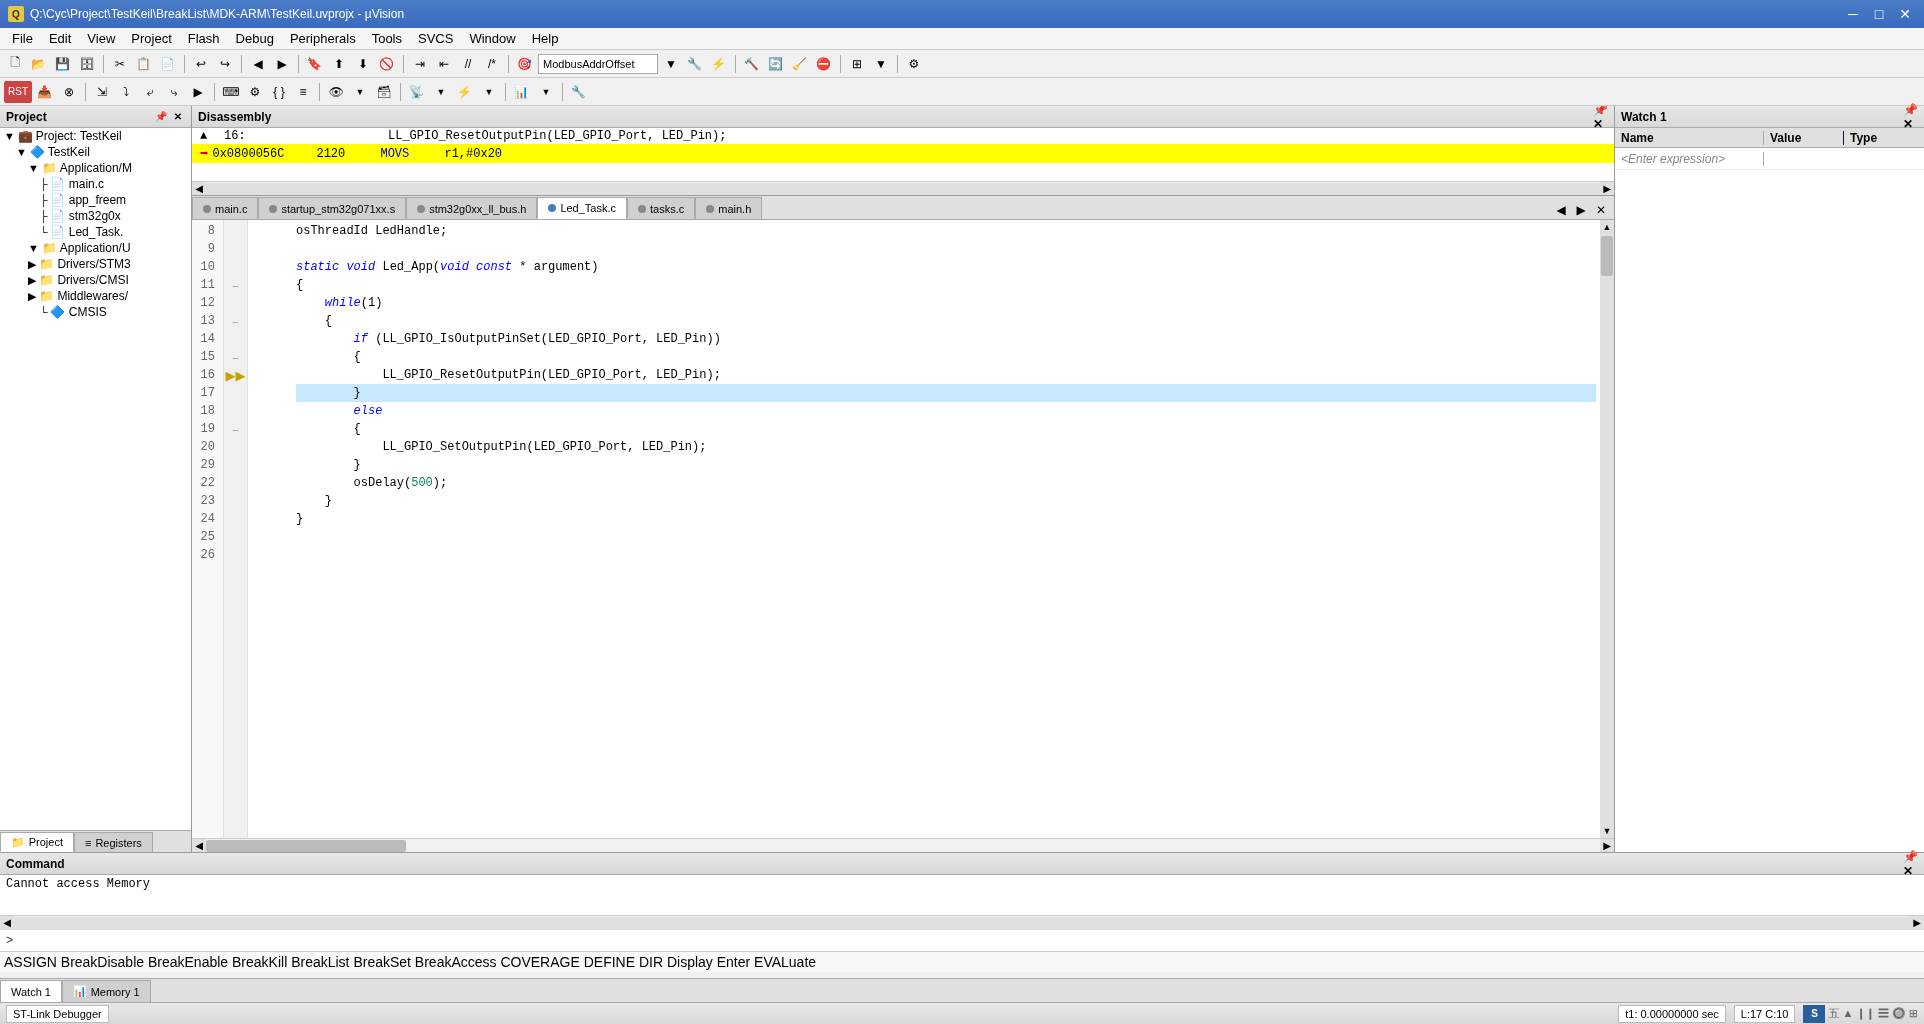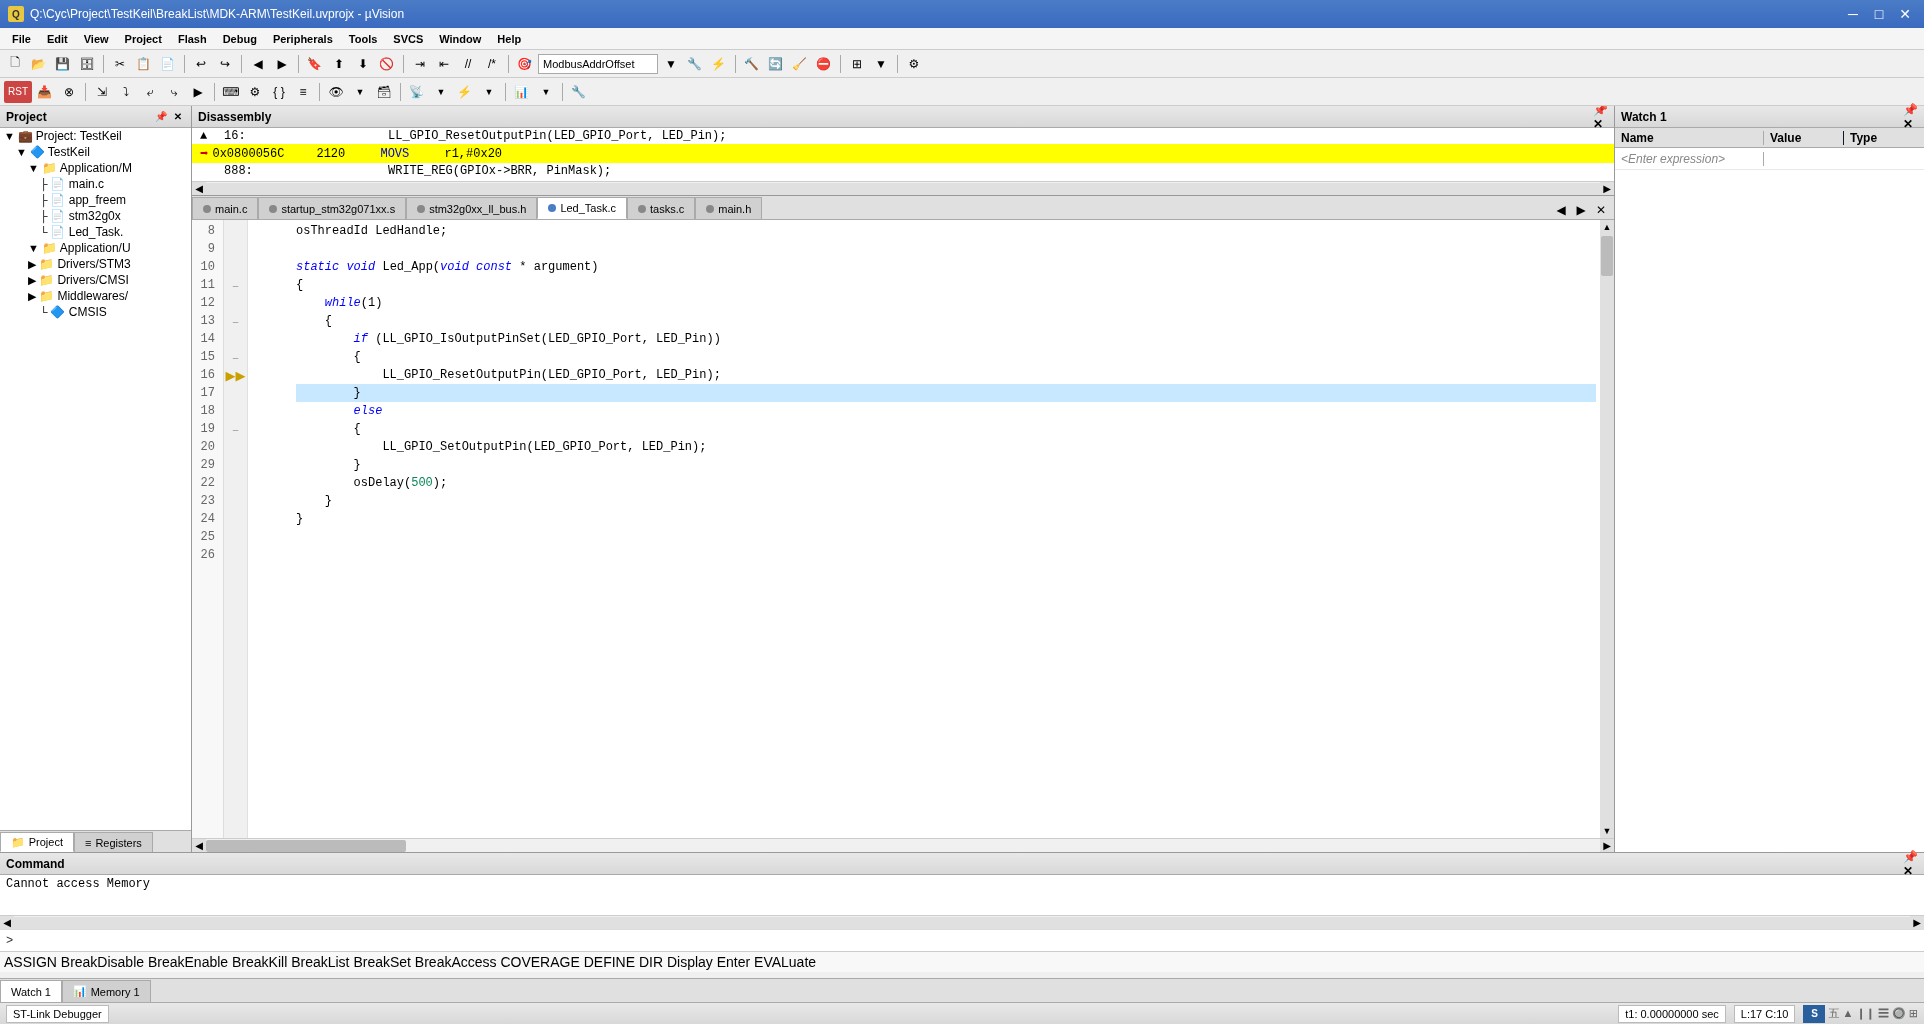--- a/index.html
+++ b/index.html
@@ -62,25 +62,24 @@
       border-bottom: 1px solid #ccc;
       height: 22px;
       display: flex;
       align-items: center;
       padding: 0 4px;
       gap: 0;
     }
     .menu-item {
       padding: 2px 8px;
       cursor: pointer;
-      font-size: 11px;
-      height: 22px;
-      display: flex;
-      align-items: center;
-      font-weight: bold;
+      font-size: 13px;
+      height: 22px;
+      display: flex;
+      align-items: center;
     }
 
     
     .toolbar-row {
       background: #f0f0f0;
       border-bottom: 1px solid #ccc;
       height: 28px;
       display: flex;
       align-items: center;
       padding: 2px 4px;
@@ -799,25 +798,20 @@
           <span style="min-width:20px;">▲</span>
           <span class="disasm-addr">16:</span>
           <span style="padding-left:60px;">LL_GPIO_ResetOutputPin(LED_GPIO_Port, LED_Pin);</span>
         </div>
         <div class="disasm-line highlighted">
           <span class="disasm-arrow">➡</span>
           <span class="disasm-addr">0x0800056C</span>
           <span class="disasm-bytes">2120</span>
           <span class="disasm-mnemonic">MOVS</span>
           <span class="disasm-operands">r1,#0x20</span>
-        </div>
-        <div class="disasm-line">
-          <span style="min-width:20px;"></span>
-          <span class="disasm-addr">888:</span>
-          <span style="padding-left:60px;">WRITE_REG(GPIOx-&gt;BRR, PinMask);</span>
         </div>
       </div>
       <div id="disasm-scrollbar" style="display:flex;align-items:center;">
         <div class="scroll-arrow">◀</div>
         <div style="flex:1;height:12px;background:#e0e0e0;margin:1px 0;"></div>
         <div class="scroll-arrow">▶</div>
       </div>
     </div>
 
     <div id="editor-panel">

